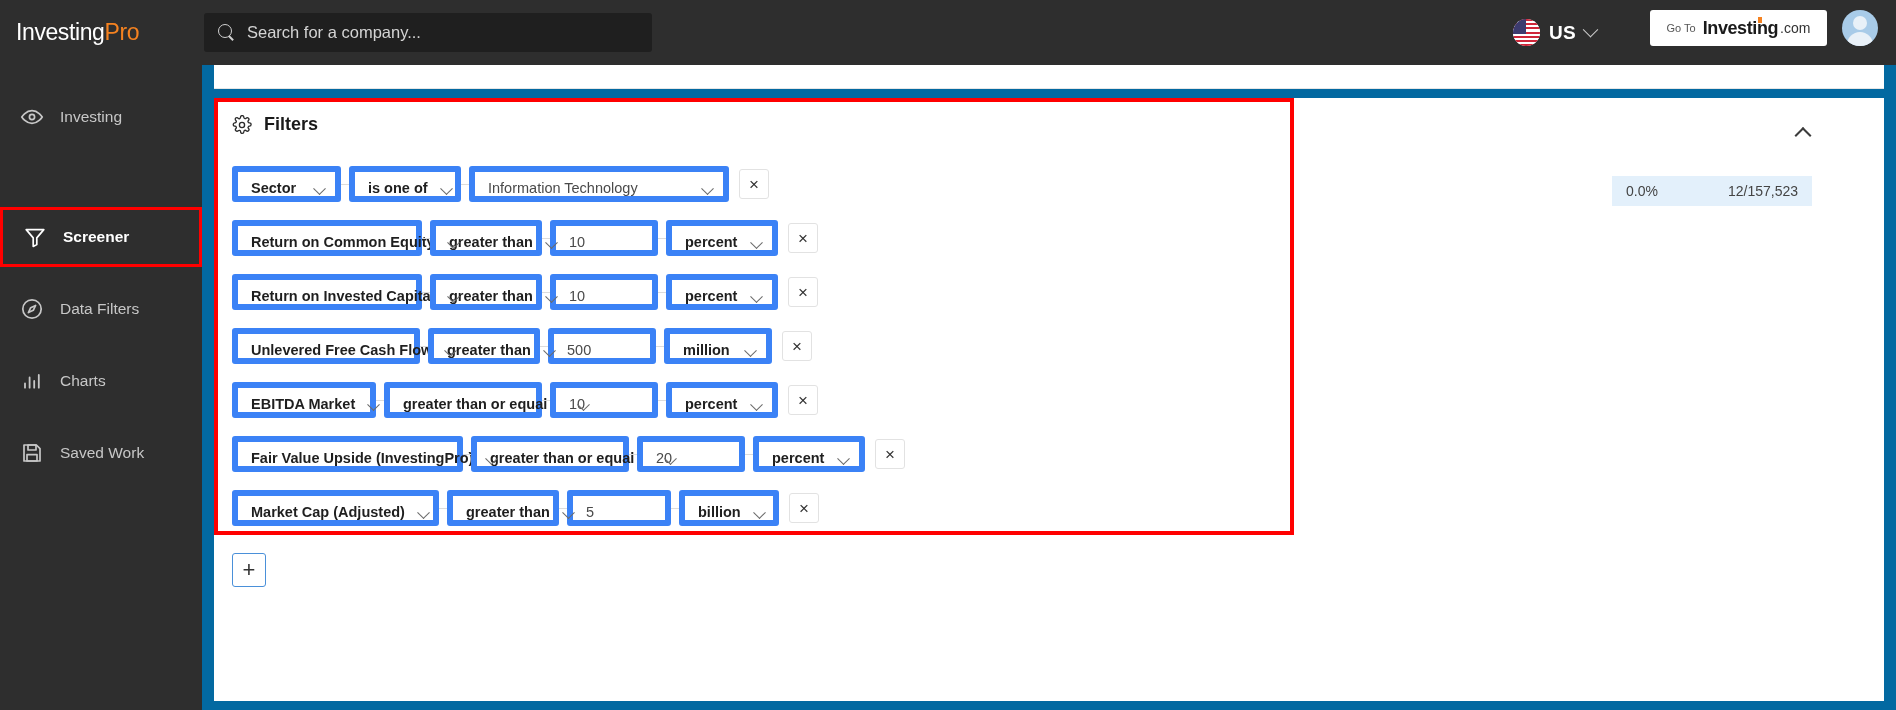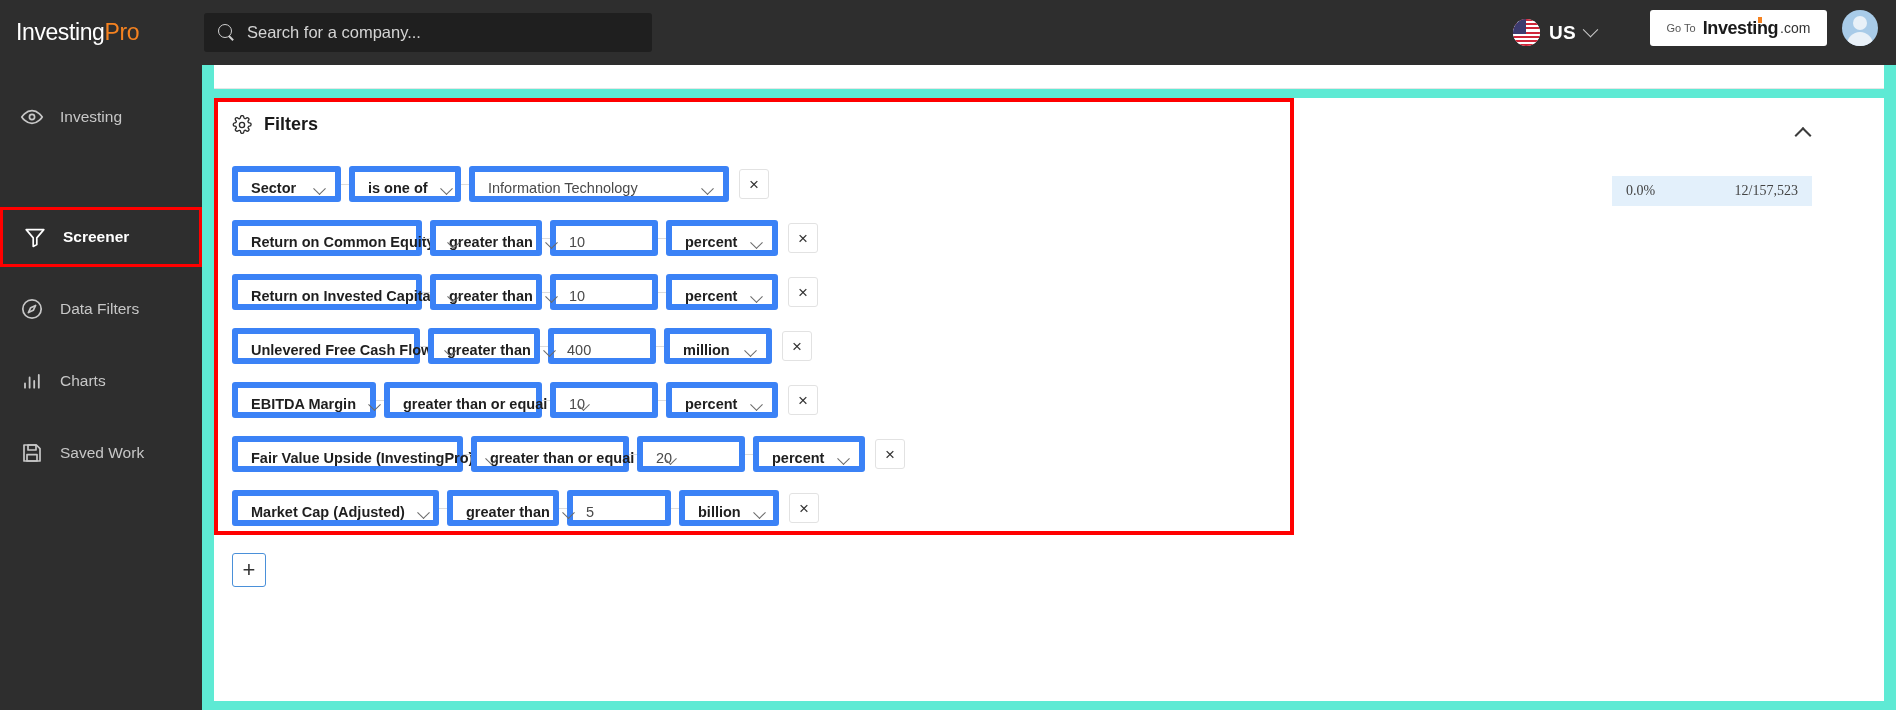--- a/index.html
+++ b/index.html
@@ -185,21 +185,21 @@
   .nav-item.active {
     border: 3px solid #ff0000;
   }
   .nav-icon { width: 24px; height: 24px; flex: none; display:block; }
 
   
   .content {
     position: absolute;
     top: 65px; left: 202px;
     width: 1694px; height: 645px;
-    background: #5eead4;
+    background: #0369a1;
     overflow: hidden;
   }
   .white-strip {
     position: absolute;
     top: 0; left: 12px;
     width: 1670px; height: 24px;
     background: #ffffff;
     border-bottom: 1px solid #e6e6e6;
   }
   .panel {
@@ -251,21 +251,20 @@
     position: absolute;
     top: 78px; left: 1398px;
     width: 200px; height: 30px;
     background: #e3f0fb;
     display: flex;
     align-items: center;
     justify-content: space-between;
     padding: 0 14px;
     font-size: 14px;
     color: #444;
-    font-family: Liberation Serif, serif;
   }
 
   
   .rows {
     position: absolute;
     top: 68px; left: 18px;
   }
   .frow {
     display: flex;
     align-items: center;
@@ -509,35 +508,35 @@
             <span class="ctext">Unlevered Free Cash Flow</span>
             <span class="chev-sm"></span>
           </div>
           <div class="connector"></div>
           <div class="fcell" style="width: 112px;">
             <span class="ctext">greater than</span>
             <span class="chev-sm"></span>
           </div>
           <div class="connector"></div>
           <div class="fcell value" style="width: 108px;">
-            <span class="ctext">400</span>
+            <span class="ctext">500</span>
           </div>
           <div class="connector"></div>
           <div class="fcell" style="width: 108px;">
             <span class="ctext">million</span>
             <span class="chev-sm"></span>
           </div>
           <div class="spacer"></div>
           <div class="xbtn">
             <span>×</span>
           </div>
         </div>
         <div class="frow">
           <div class="fcell" style="width: 144px;">
-            <span class="ctext">EBITDA Margin</span>
+            <span class="ctext">EBITDA Market</span>
             <span class="chev-sm"></span>
           </div>
           <div class="connector"></div>
           <div class="fcell" style="width: 158px;">
             <span class="ctext">greater than or equal to</span>
             <span class="chev-sm"></span>
           </div>
           <div class="connector"></div>
           <div class="fcell value" style="width: 108px;">
             <span class="ctext">10</span>

